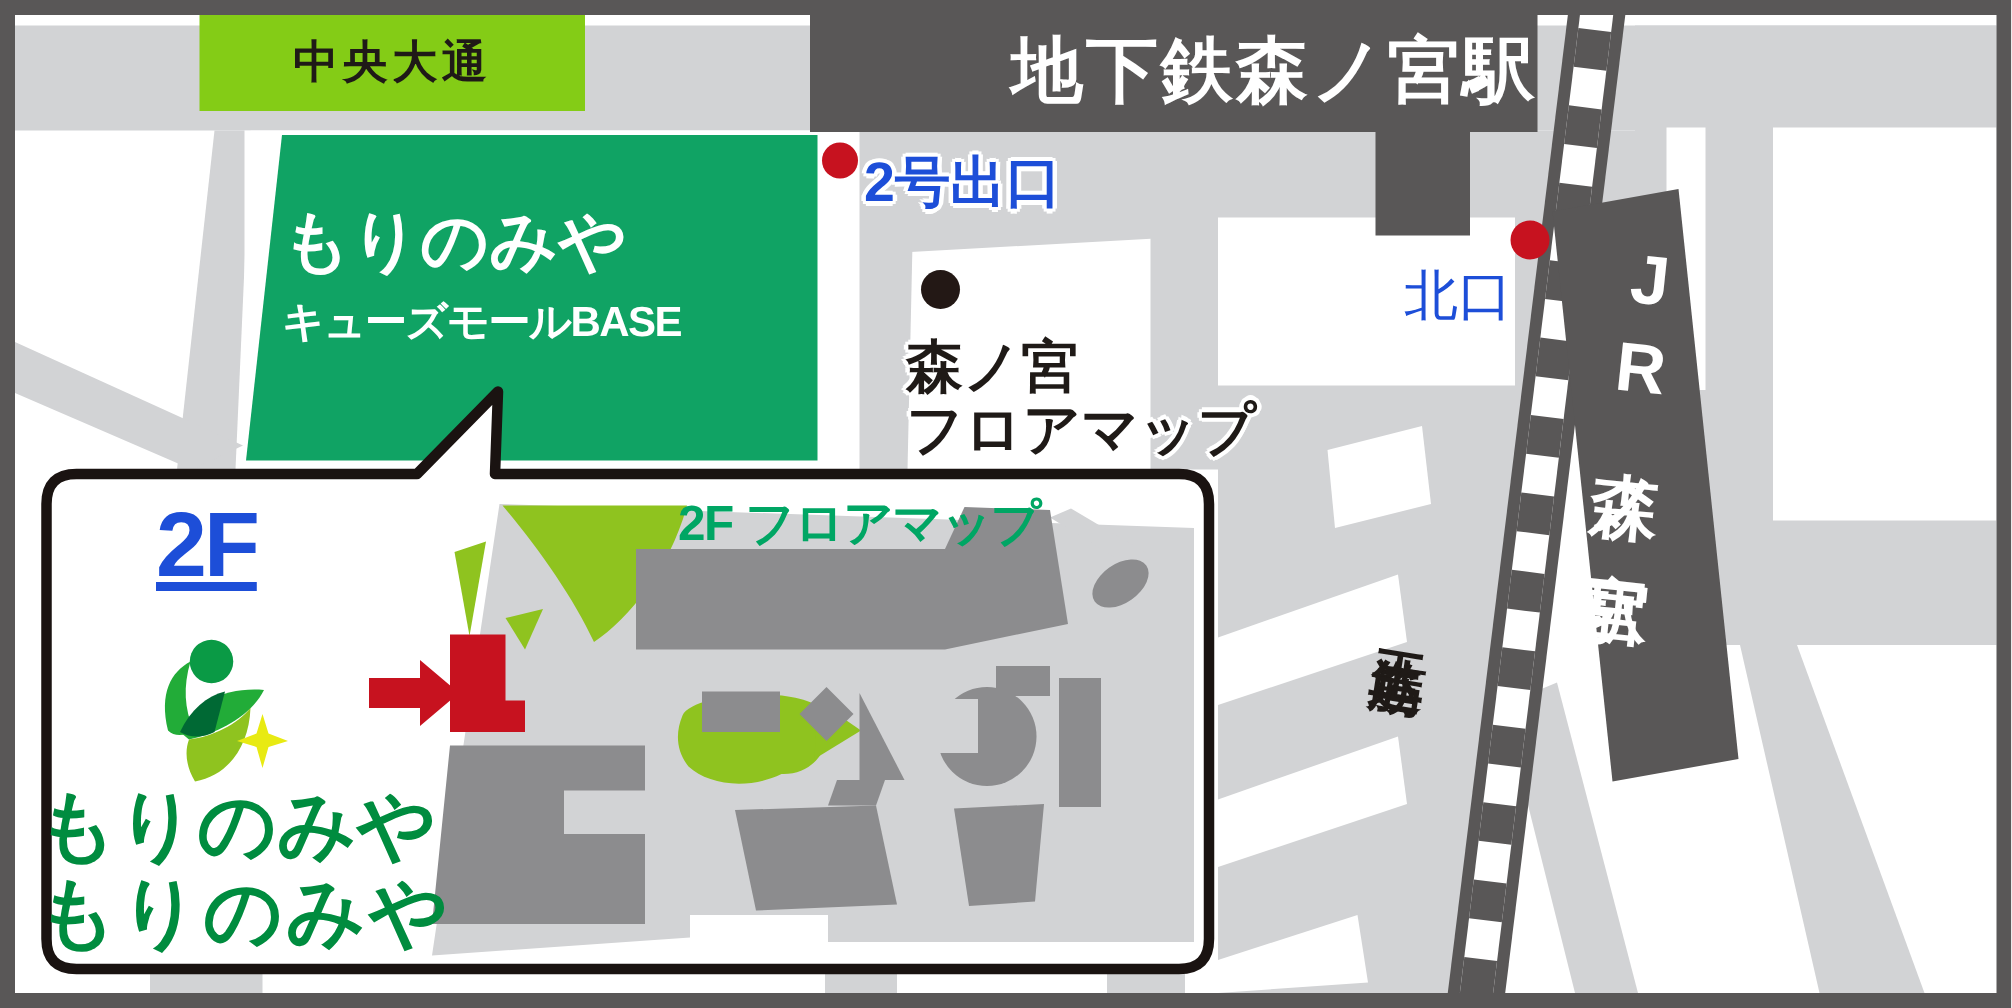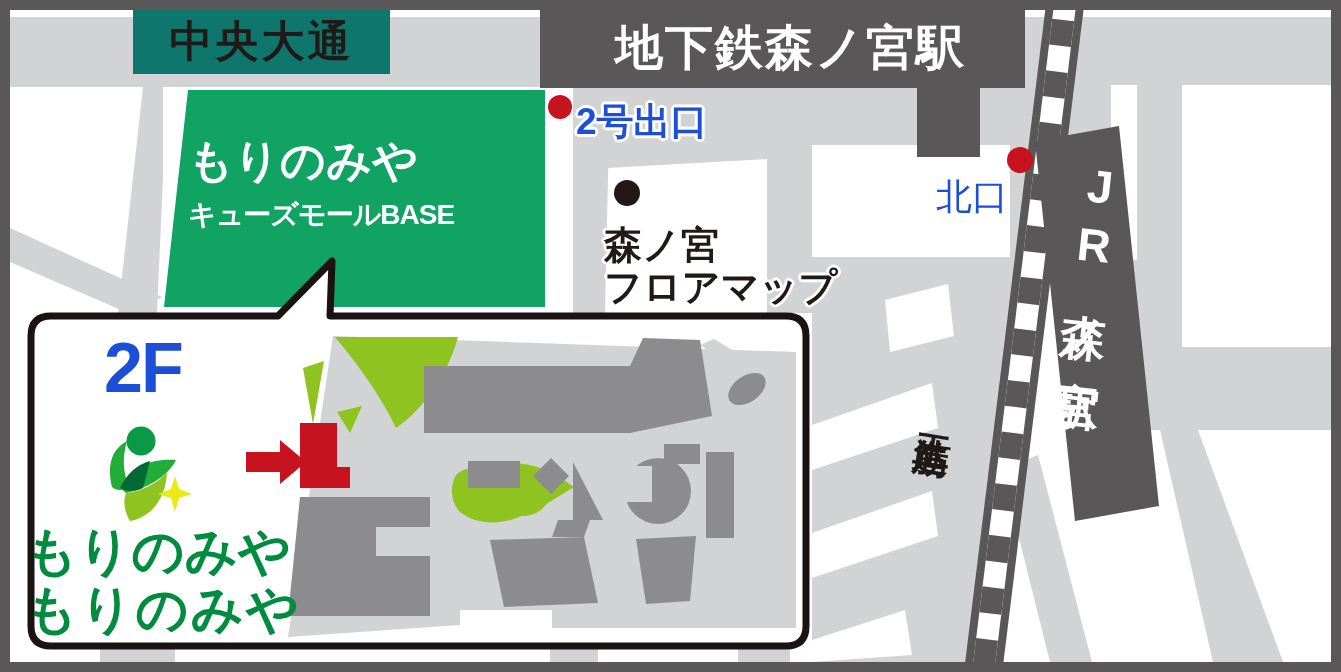--- a/index.html
+++ b/index.html
@@ -12,36 +12,36 @@
   .outline{
     text-shadow:-3px 0 0 #fff,3px 0 0 #fff,0 -3px 0 #fff,0 3px 0 #fff,
     -2px -2px 0 #fff,2px -2px 0 #fff,-2px 2px 0 #fff,2px 2px 0 #fff;
   }
   .vert{
     writing-mode:vertical-rl;text-orientation:upright;transform-origin:top left;
   }
   .red{color:#1d4ed8;}
   .center{}
   
-  .chuo{left:133px;top:10px;width:257px;height:64px;background:#0f766e;display:flex;
-        align-items:center;justify-content:center;font-size:43px;font-weight:600;
+  .chuo{left:133px;top:10px;width:257px;height:64px;background:#84cc16;display:flex;
+        align-items:center;justify-content:center;font-size:30px;font-weight:600;
         color:#1f1a17;letter-spacing:3px;}
-  .subway{left:509px;top:10px;width:563px;height:76px;display:flex;align-items:center;
+  .subway{left:568px;top:10px;width:563px;height:76px;display:flex;align-items:center;
         justify-content:center;font-size:48px;font-weight:600;color:#fff;letter-spacing:2px;}
   .exit2{left:576px;top:101px;font-size:37px;font-weight:700;}
   .north{left:936px;top:176px;font-size:36px;font-weight:400;}
   .piloti{left:604px;top:224px;font-size:38px;font-weight:600;color:#1f1a17;line-height:42px;}
   .mall{left:188px;top:134px;width:357px;color:#fff;font-weight:600;line-height:54px;}
   .mall .l1{font-size:45px;}
   .mall .l2{font-size:28px;letter-spacing:-1px;}
   .tama{left:918px;top:402px;height:135px;font-size:37px;font-weight:600;color:#1f1a17;
         transform:rotate(9deg);letter-spacing:3px;}
   .jr{left:1076px;top:158px;height:345px;font-size:46px;font-weight:600;color:#fff;
         transform:rotate(6deg);letter-spacing:7px;}
-  .f2{left:104px;top:328px;font-size:70px;font-weight:800;letter-spacing:-2px;}
+  .f2{left:104px;top:328px;font-size:61px;font-weight:800;letter-spacing:-2px;text-decoration:underline;}
   .fmtitle{left:452px;top:330px;font-size:33px;font-weight:800;color:#00a664;letter-spacing:-1px;}
   .clinic{left:25px;top:522px;width:242px;color:#008c3f;font-weight:800;line-height:58px;}
   .clinic .l1{font-size:52px;}
   .clinic .l2{font-size:52px;letter-spacing:2px;}
 </style>
 </head>
 <body>
 
 <div class="stage">
 
@@ -173,19 +173,20 @@
     <div class="l1">もりのみや</div>
     <div class="l2">キューズモールBASE</div>
   </div>
 
   <div class="lbl tama vert">玉造筋</div>
 
   <div class="lbl jr vert">JR森ノ宮駅</div>
 
   <div class="lbl f2 red">2F</div>
 
+  <div class="lbl fmtitle">2F フロアマップ</div>
 
   <div class="lbl clinic center">
     <div class="l1">もりのみや</div>
     <div class="l2">もりのみや</div>
   </div>
 
 </div>
 
 </body></html>

